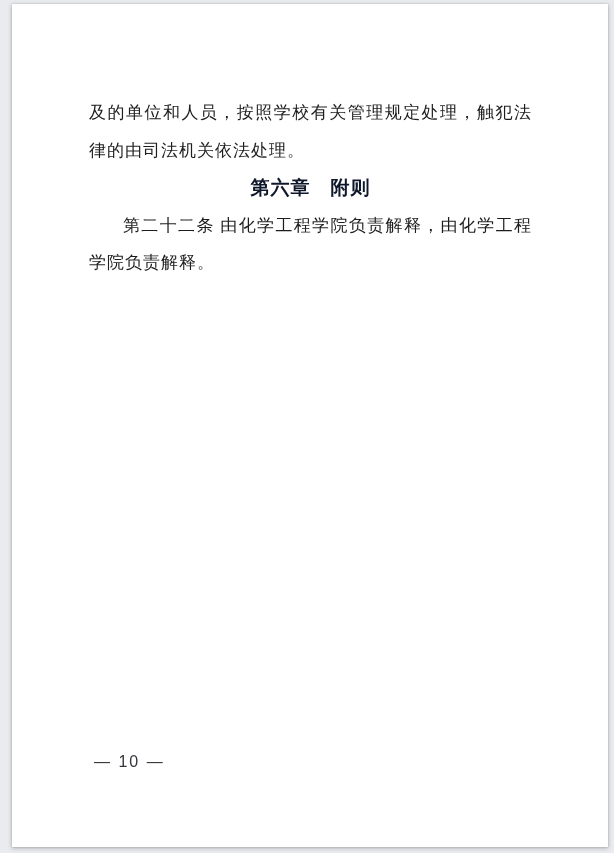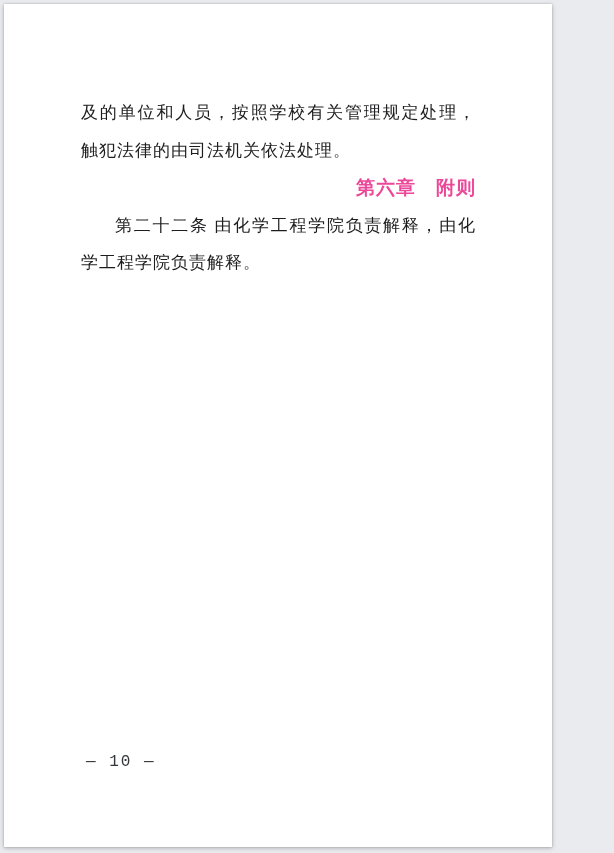--- a/index.html
+++ b/index.html
@@ -8,23 +8,23 @@
   }
   body {
     width: 614px;
     height: 853px;
     position: relative;
     background: #e9ebee;
     overflow: hidden;
   }
   .paper {
     position: absolute;
-    left: 4px;
+    left: 12px;
     top: 4px;
-    width: 548px;
+    width: 596px;
     height: 843px;
     background: #ffffff;
     box-shadow: 0 1px 4px rgba(60, 64, 67, 0.38), 0 0 1px rgba(60, 64, 67, 0.3);
   }
   .content {
     padding: 90px 76px 0 77px;
     font-family: "Liberation Serif", "DejaVu Serif", serif;
     font-size: 17px;
     line-height: 37.5px;
     color: #1d1d1f;
@@ -36,30 +36,30 @@
   }
   .indent {
     text-indent: 2em;
   }
   .chapter-heading {
     margin: 0;
     font-family: "Liberation Sans", "DejaVu Sans", sans-serif;
     font-weight: bold;
     font-size: 19px;
     line-height: 37.5px;
-    text-align: right;
+    text-align: center;
     text-indent: 0;
     letter-spacing: 1px;
-    color: #ec4899;
+    color: #0f172a;
   }
   .page-number {
     position: absolute;
     left: 82px;
     bottom: 77px;
-    font-family: Liberation Mono, monospace;
+    font-family: Liberation Sans, sans-serif;
     font-size: 16px;
     line-height: 16px;
     color: #33363b;
     letter-spacing: 2px;
   }
 </style>
 </head>
 <body>
 
 <div class="paper">

